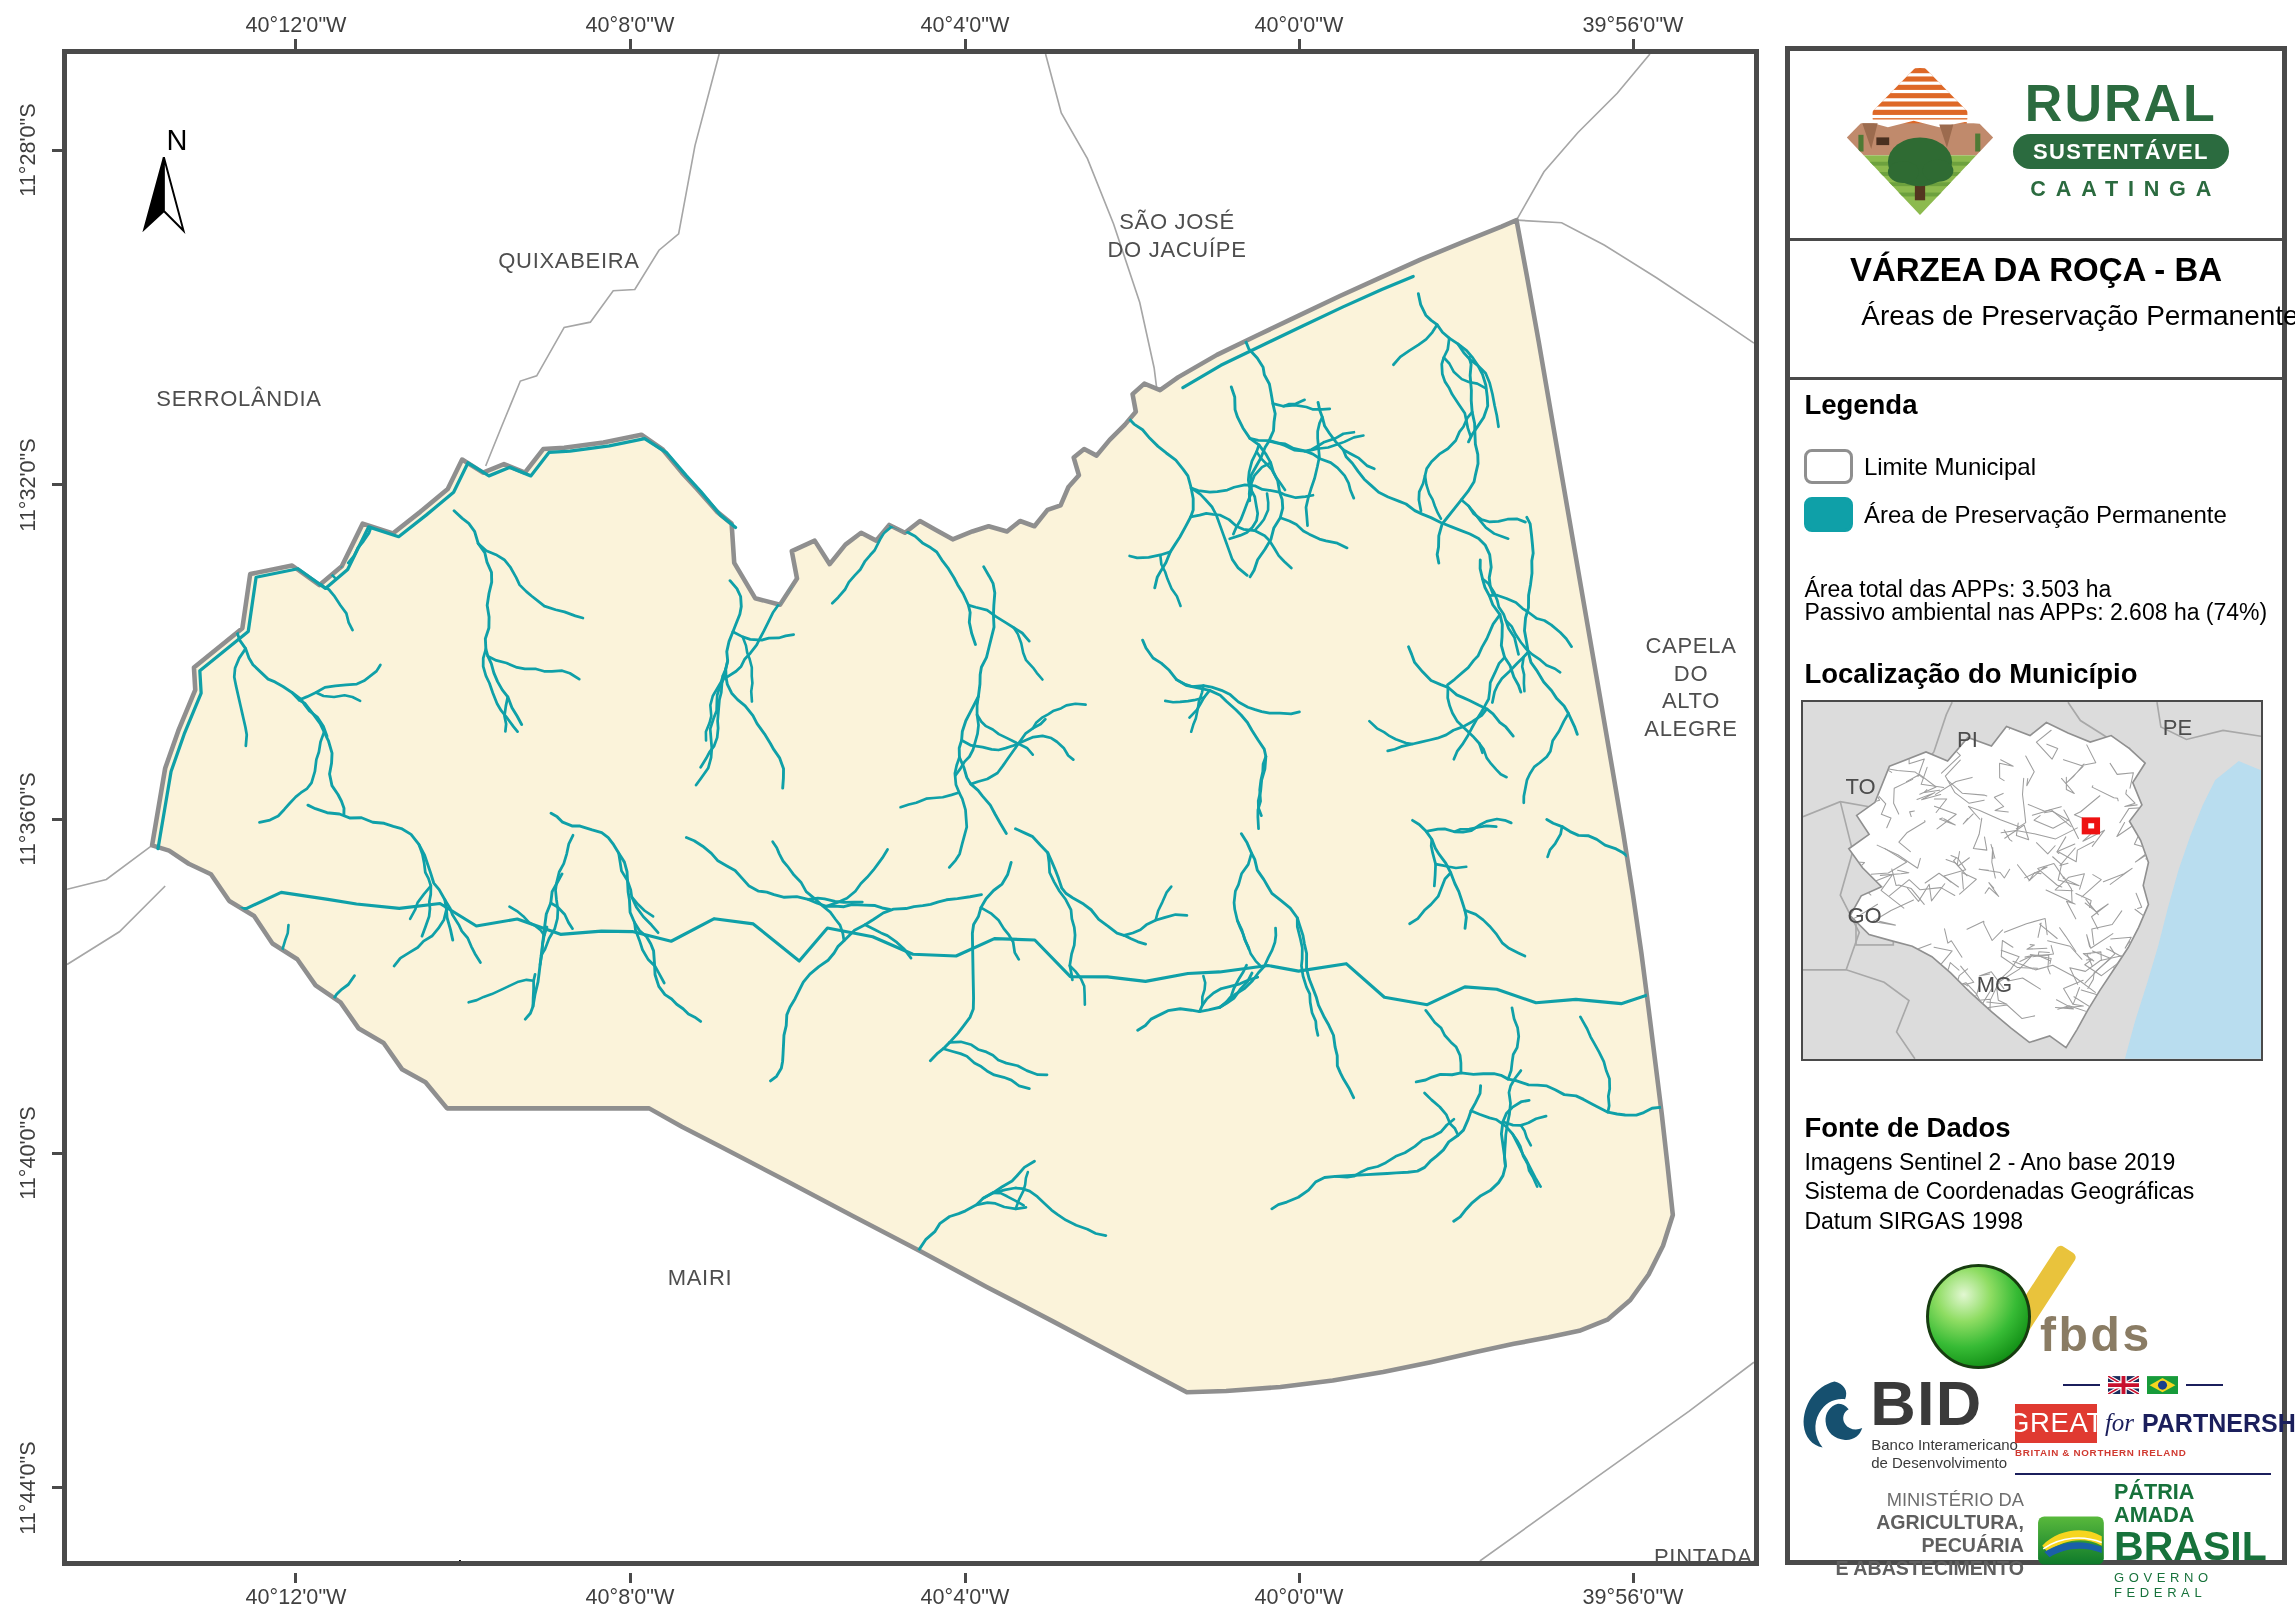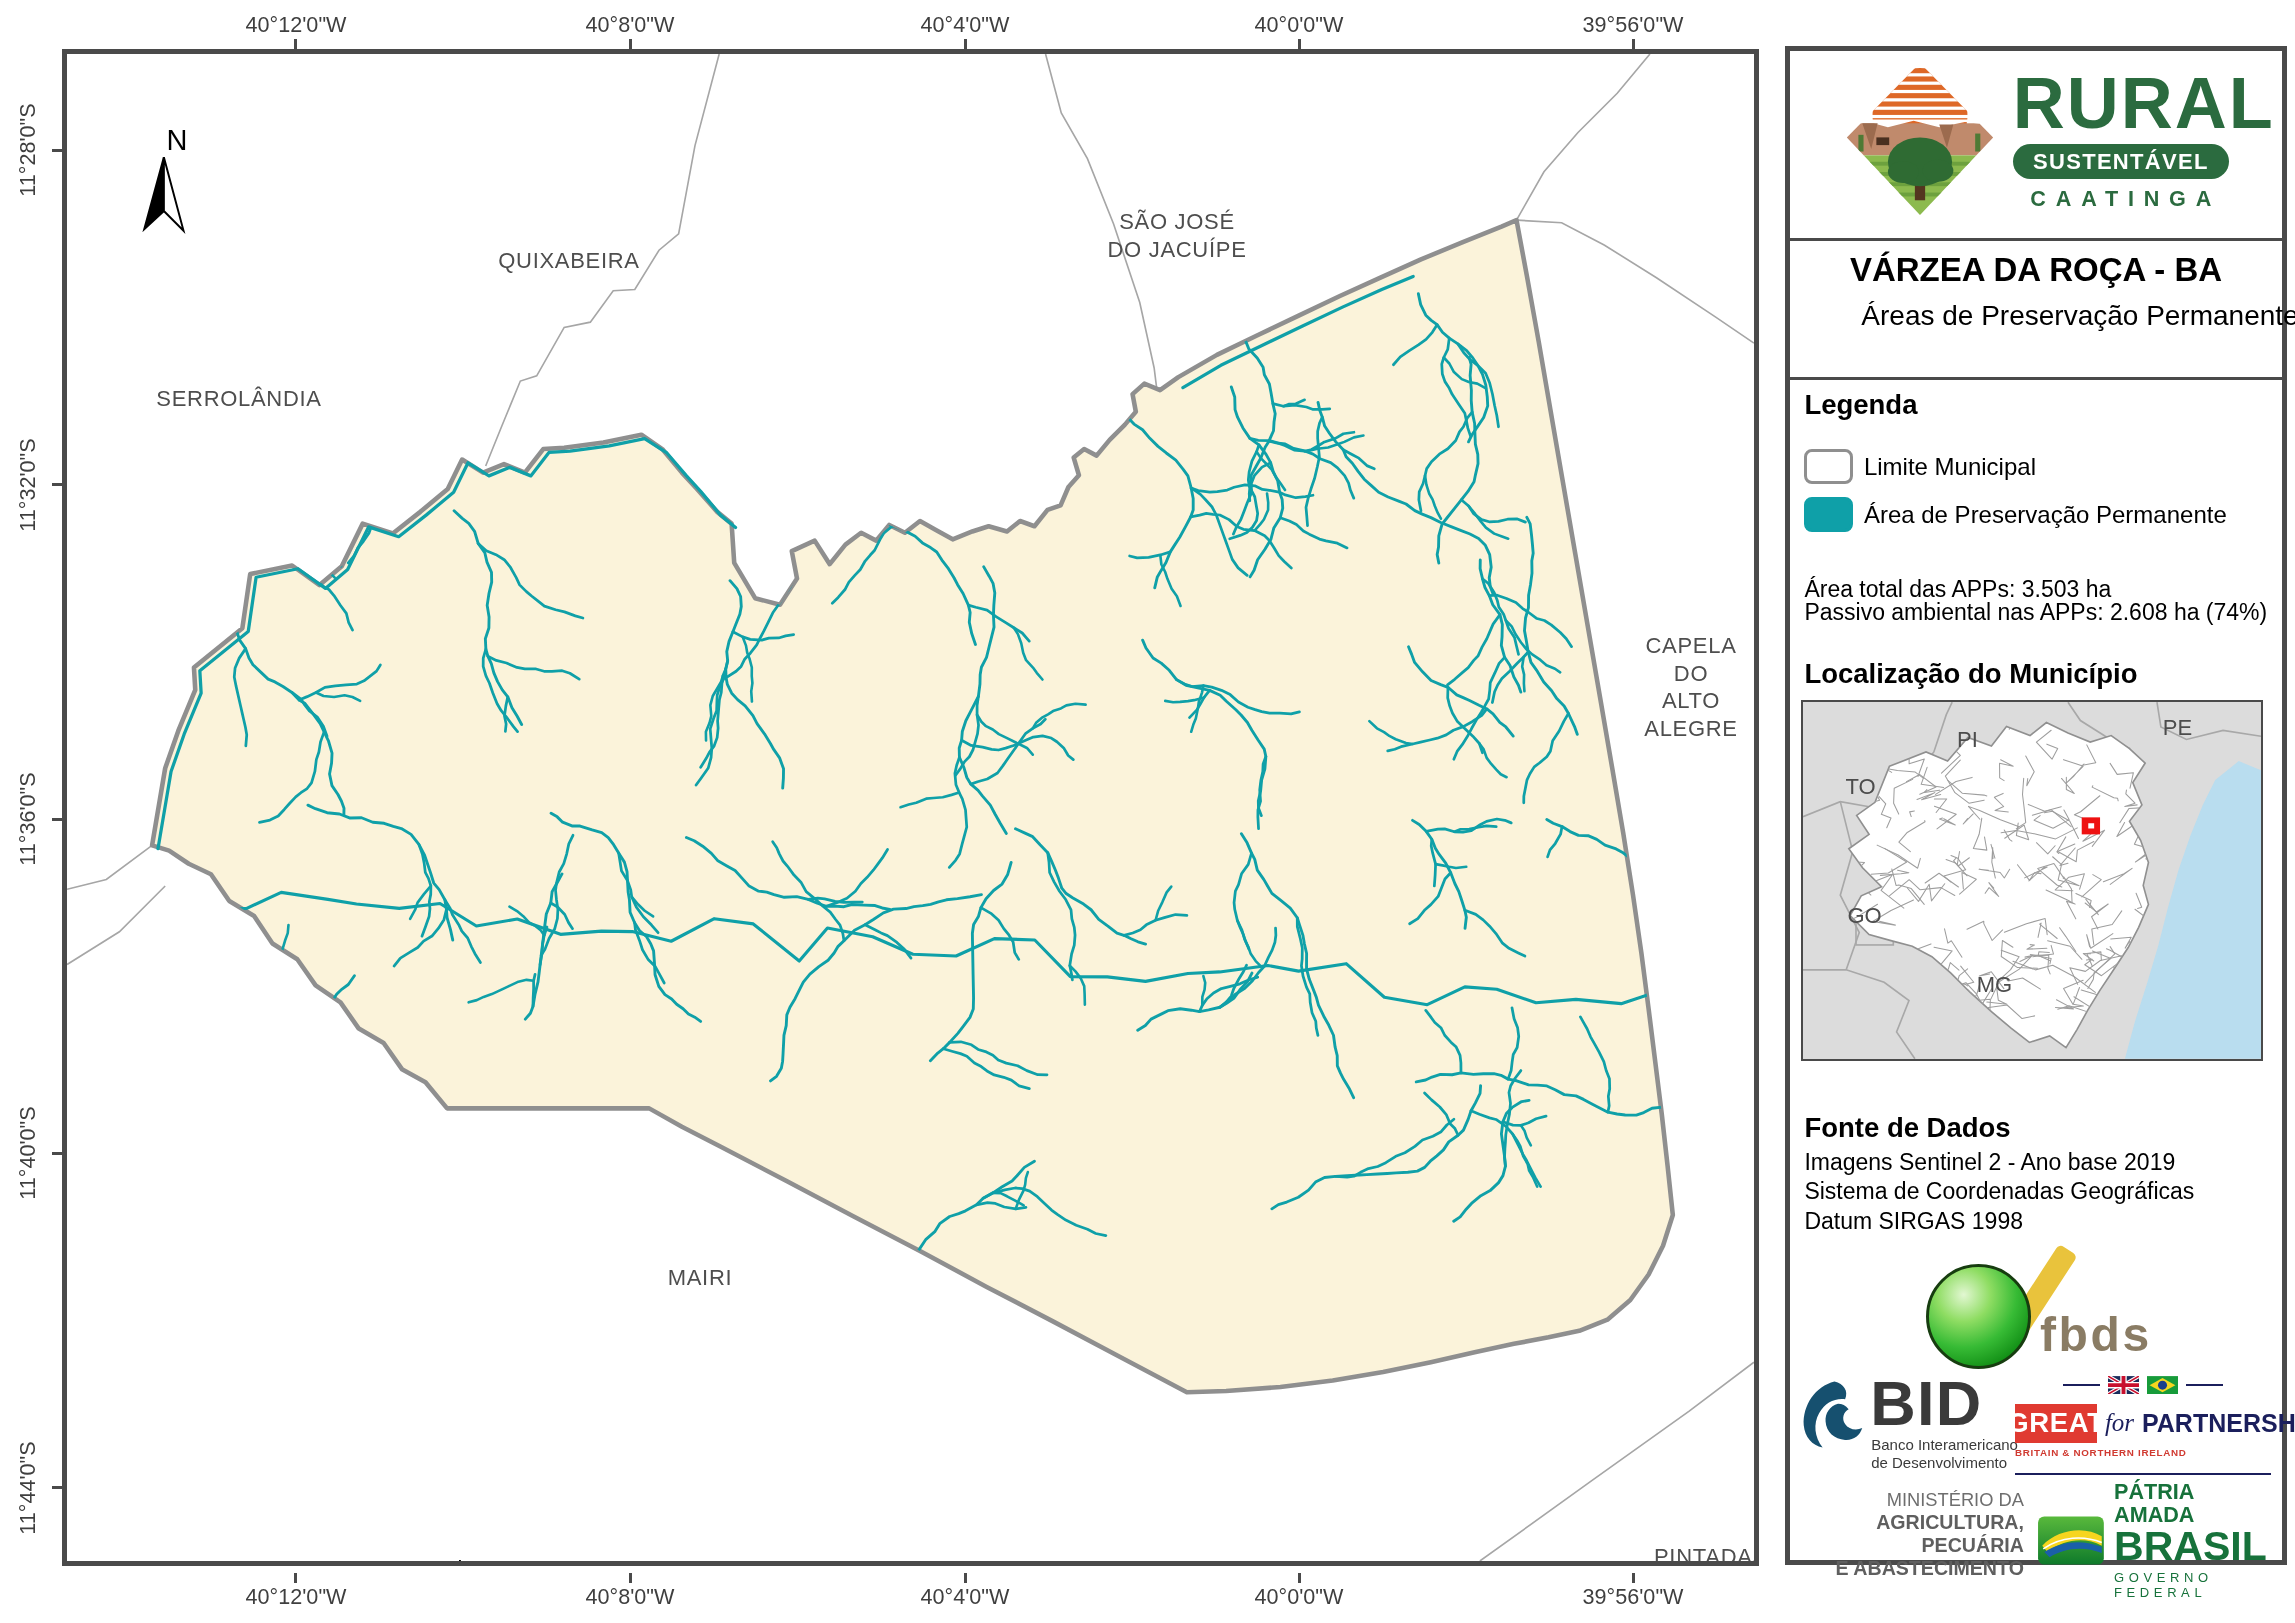--- a/index.html
+++ b/index.html
@@ -34,21 +34,21 @@
   .sb-label{position:absolute;top:1502px;font-size:22px;color:#000;transform:translateX(-50%);white-space:nowrap;}
   
   .panel{
     position:absolute;left:1785px;top:46px;width:492px;height:1509px;
     border:5.9px solid #4a4a4a;background:#fff;
   }
   .sec-divider{position:absolute;left:0;width:492px;height:2.6px;background:#4a4a4a;}
   
   .rlogo{position:absolute;left:0;top:9.2px;width:492px;display:flex;align-items:center;justify-content:center;gap:15.7px;}
   .rtext{width:216px;text-align:center;}
-  .rtext .w1{font-size:72px;font-weight:bold;color:#2B6B3F;letter-spacing:2px;line-height:1;}
+  .rtext .w1{font-size:52px;font-weight:bold;color:#2B6B3F;letter-spacing:2px;line-height:1;}
   .rtext .pill{margin-top:5.2px;height:35px;border-radius:17.7px;background:#2B6B3F;color:#fff;
     font-size:22px;font-weight:bold;letter-spacing:1.3px;display:flex;align-items:center;justify-content:center;}
   .rtext .w3{margin-top:6.5px;font-size:21.6px;font-weight:bold;color:#2B6B3F;letter-spacing:9.8px;padding-left:9.8px;}
   
   .ptitle{position:absolute;left:0;top:200px;width:492px;text-align:center;
     font-size:33px;font-weight:bold;color:#000;}
   .psub{position:absolute;left:0;top:249px;width:492px;text-align:center;
     font-size:28px;color:#000;padding-left:44px;}
   .sec-h{position:absolute;left:14.4px;font-size:27.5px;font-weight:bold;color:#000;}
   
@@ -72,21 +72,21 @@
     background:radial-gradient(circle at 35% 28%, #E2F7D2 0%, #8FDD63 28%, #37BB35 55%, #118E15 80%, #0A6E0E 100%);}
   .fbds-text{position:absolute;left:148px;top:60px;font-size:48px;font-weight:bold;color:#8A7C64;letter-spacing:2.6px;}
   
   .bid{position:absolute;left:9.2px;top:1325px;width:209px;height:98px;}
   .bid-word{position:absolute;left:71px;top:-9.2px;font-size:63px;font-weight:bold;color:#3A3A3A;letter-spacing:1.3px;}
   .bid-sub{position:absolute;left:72px;top:60px;font-size:15px;color:#3A3A3A;line-height:17.7px;white-space:nowrap;}
   .great{position:absolute;left:225px;top:1325px;width:256px;height:105px;}
   .flags-row{position:absolute;left:0;top:0;width:256px;display:flex;align-items:center;justify-content:center;gap:7.9px;}
   .fline{width:37px;height:2px;background:#1B1F5C;}
   .great-row{position:absolute;left:0;top:27.5px;width:256px;display:flex;align-items:center;gap:7.9px;}
-  .great-box{width:82px;height:39px;background:#E03A31;color:#fff;font-size:27.5px;font-weight:bold;
+  .great-box{width:82px;height:39px;background:#E03A31;color:#fff;font-size:27.5px;font-weight:normal;
     display:flex;align-items:center;justify-content:center;letter-spacing:0.7px;}
   .great-for{font-family:"Liberation Serif", serif;font-style:italic;font-size:25px;color:#1B1F5C;}
   .great-word{font-size:25px;font-weight:bold;color:#1B1F5C;letter-spacing:0px;}
   .great-sub{position:absolute;left:0;top:71px;font-size:9.8px;font-weight:bold;color:#D03A31;letter-spacing:0.7px;}
   .great-hr{position:absolute;left:0;top:97px;width:256px;height:2px;background:#1B1F5C;}
   .ministry{position:absolute;left:3.9px;top:1438px;width:230px;text-align:right;color:#6e6e6e;}
   .ministry .m1{font-size:18.3px;}
   .ministry .m2,.ministry .m3{font-size:19.6px;font-weight:bold;color:#5f5f5f;}
   .brasil{position:absolute;left:247px;top:1430px;width:236px;display:flex;align-items:center;gap:9.2px;}
   .brasil-text .b1{font-size:21.6px;font-weight:bold;color:#17723B;line-height:1.05;}

